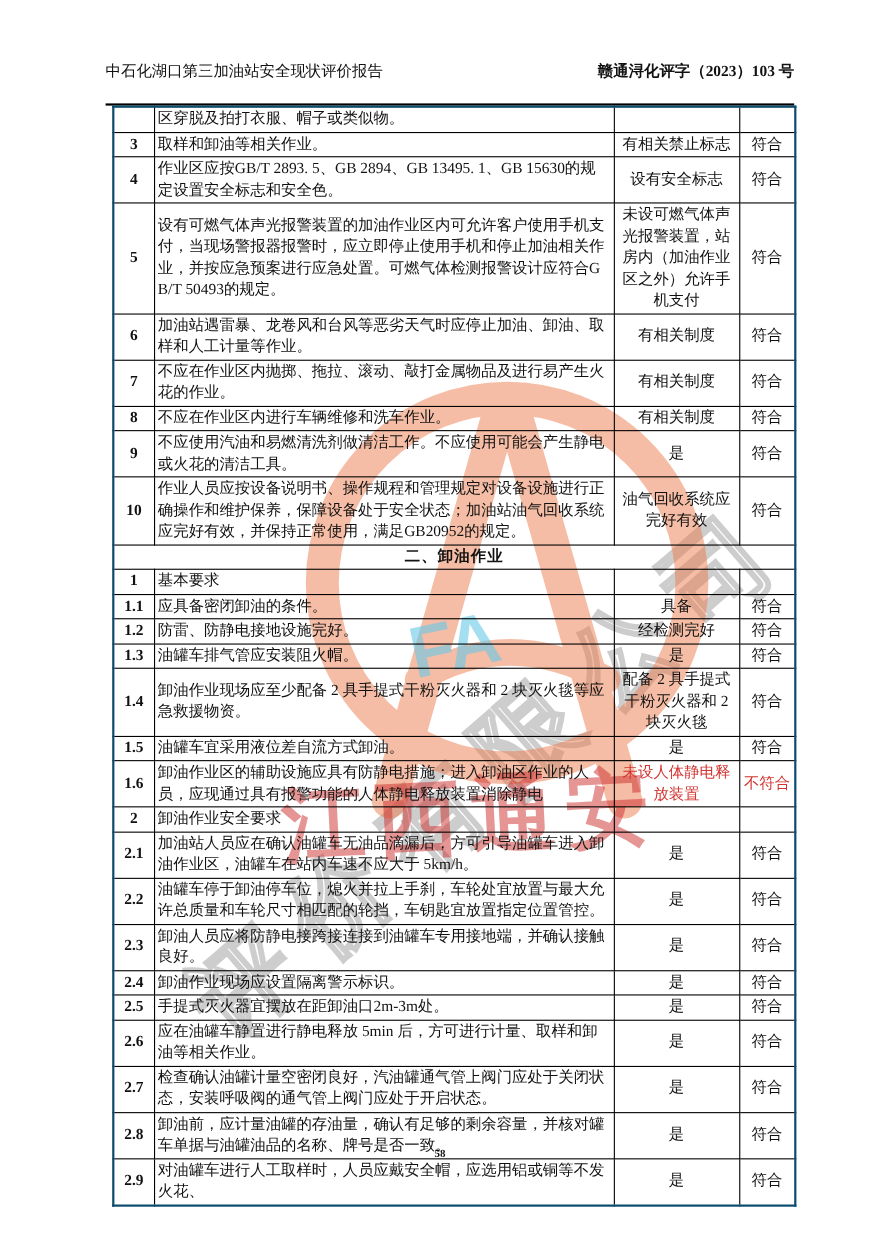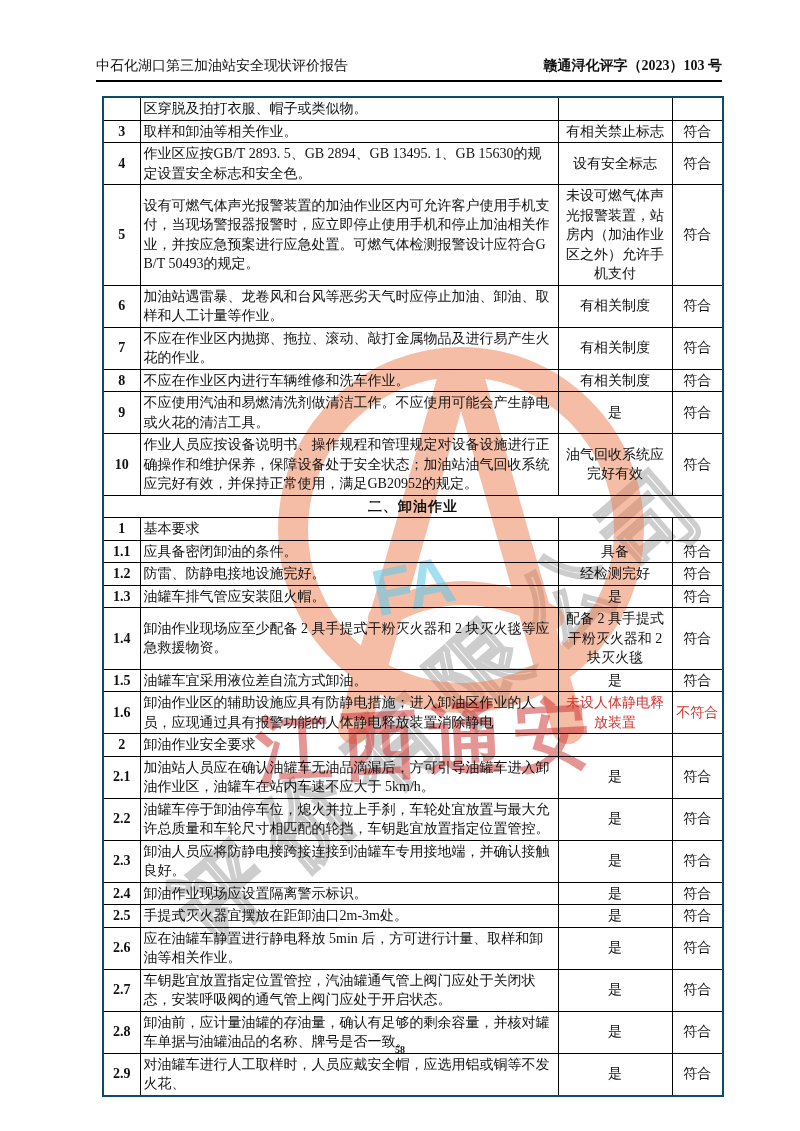--- a/index.html
+++ b/index.html
@@ -10,21 +10,21 @@
     background:#ffffff;
     overflow:hidden;
     font-family:"Liberation Serif","DejaVu Serif",serif;
     color:#111;
   }
   
   .header{
     position:absolute;left:96px;top:57px;width:626px;
     display:flex;justify-content:space-between;align-items:flex-end;
     font-size:14px;line-height:18px;
-    border-bottom:2px solid #000;padding-bottom:5px;
+    border-bottom:2px solid #000;padding-bottom:19px;
     z-index:2;
   }
   .header .right{font-weight:bold;}
   
   table.compliance{
     position:absolute;left:102px;top:96px;width:620px;
     border-collapse:collapse;table-layout:fixed;
     z-index:2;background:transparent;
     font-size:14px;
   }
@@ -244,21 +244,21 @@
           <td class="result">符合</td>
         </tr>
         <tr>
           <td class="no">2.6</td>
           <td class="content">应在油罐车静置进行静电释放 5min 后，方可进行计量、取样和卸油等相关作业。</td>
           <td class="status">是</td>
           <td class="result">符合</td>
         </tr>
         <tr>
           <td class="no">2.7</td>
-          <td class="content">车钥匙宜放置指定位置管控，汽油罐通气管上阀门应处于关闭状态，安装呼吸阀的通气管上阀门应处于开启状态。</td>
+          <td class="content">检查确认油罐计量空密闭良好，汽油罐通气管上阀门应处于关闭状态，安装呼吸阀的通气管上阀门应处于开启状态。</td>
           <td class="status">是</td>
           <td class="result">符合</td>
         </tr>
         <tr>
           <td class="no">2.8</td>
           <td class="content">卸油前，应计量油罐的存油量，确认有足够的剩余容量，并核对罐车单据与油罐油品的名称、牌号是否一致。</td>
           <td class="status">是</td>
           <td class="result">符合</td>
         </tr>
         <tr>

